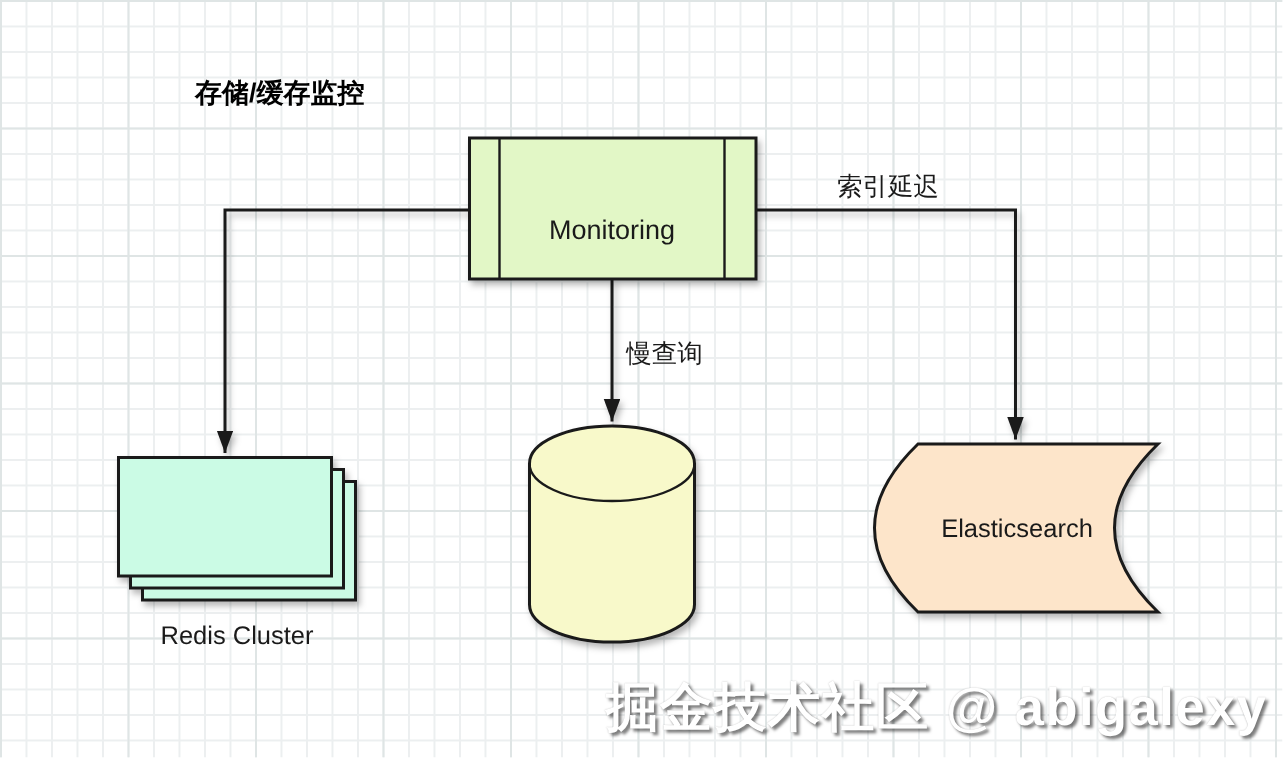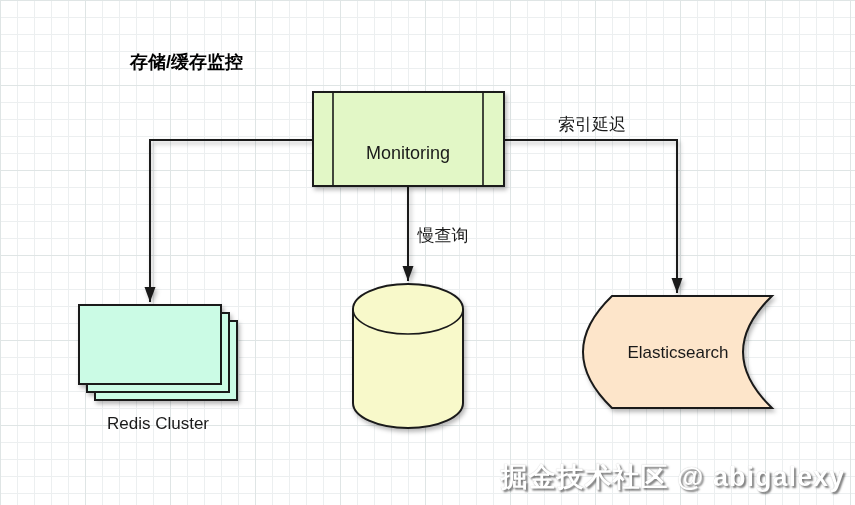--- a/index.html
+++ b/index.html
@@ -61,21 +61,21 @@
     font-size: 18px;
     font-weight: bold;
     color: #000000;
     white-space: nowrap;
     margin-left: 48px;
   }
   .watermark {
     position: absolute;
     right: 10px;
     bottom: 10px;
-    font-size: 27px;
+    font-size: 35px;
     font-weight: bold;
     color: #ffffff;
     white-space: nowrap;
     text-shadow: 2px 2px 2px rgba(0,0,0,0.5), 0 0 1px rgba(0,0,0,0.25);
     letter-spacing: 1px;
     margin-left: 18px;
   }
 </style>
 </head>
 <body>

